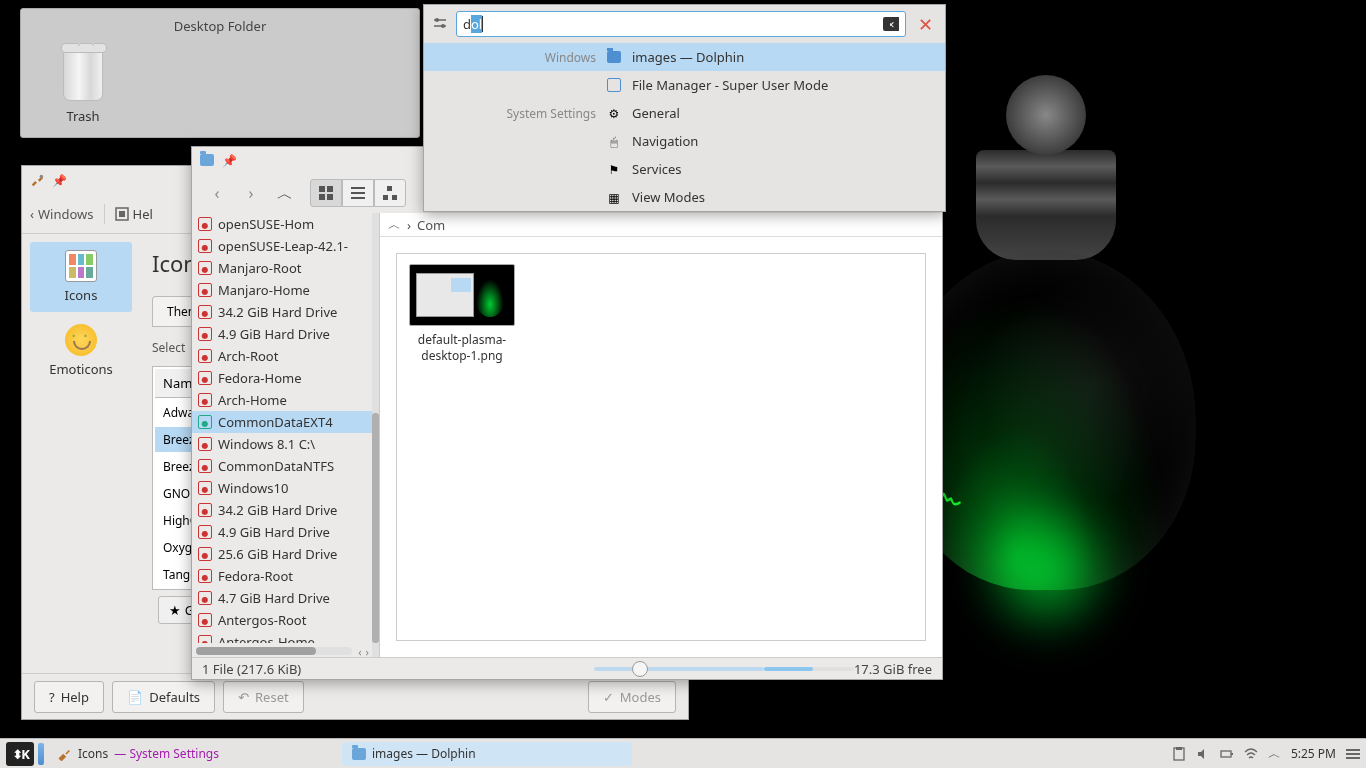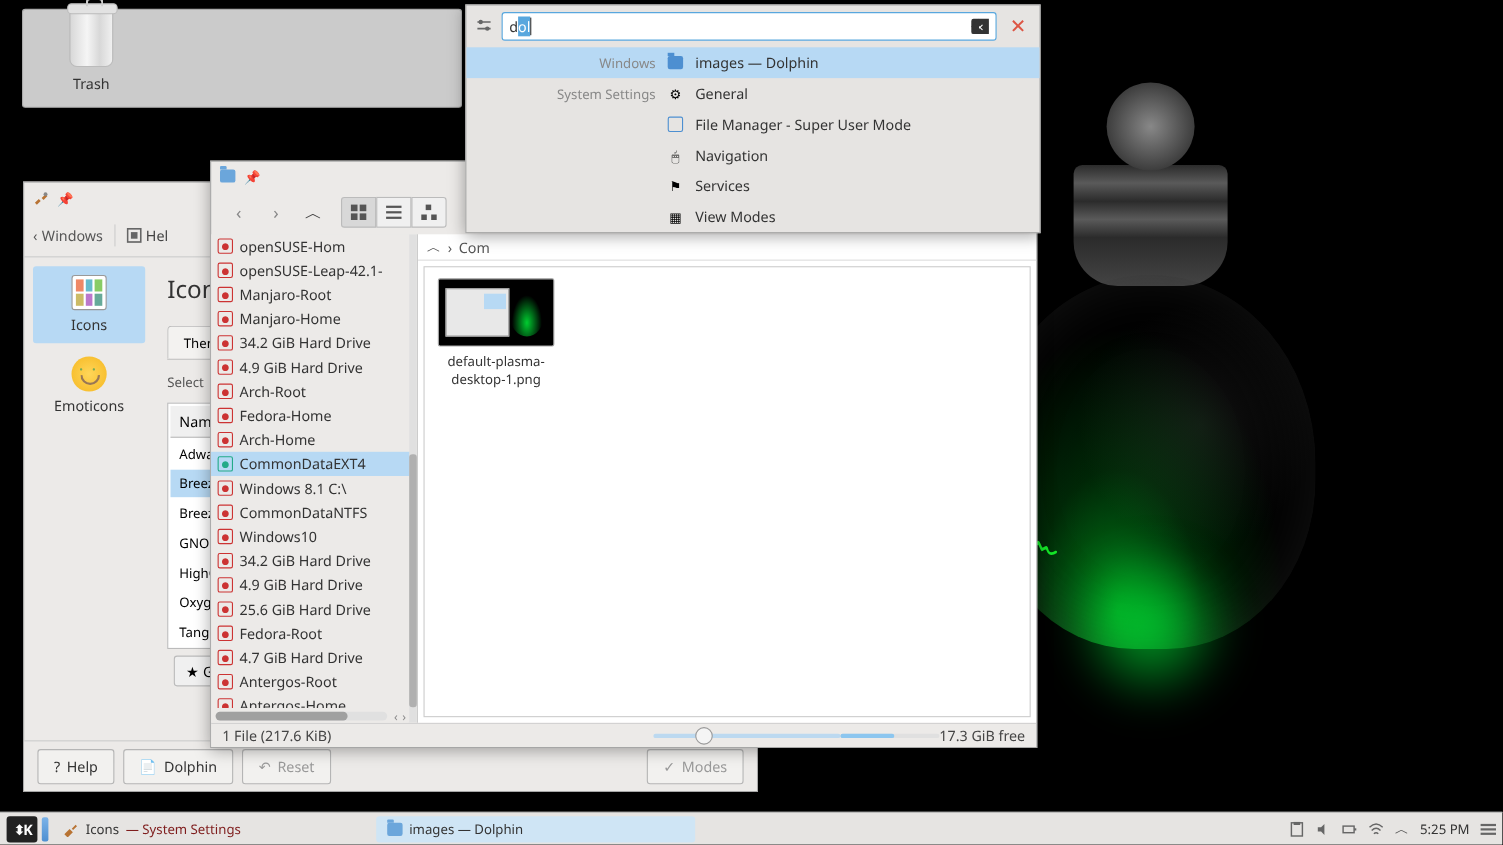--- a/index.html
+++ b/index.html
@@ -89,21 +89,21 @@
 .drive-icon.red { border-color:#c33; color:#c33; }
 .drive-icon.green { border-color:#2a8; color:#2a8; }
 .places-scroll-v { position:absolute; right:0; top:0; width:7px; height:100%; background:#e0e0e0; }
 .places-scroll-v .thumb { position:absolute; top:200px; width:7px; height:230px; background:#b0b0b0; border-radius:3px; }
 .places-scroll-h { position:absolute; bottom:0; left:0; right:8px; height:12px; background:#eceae8; display:flex; align-items:center; }
 .places-scroll-h .track { flex:1; margin:0 4px; height:8px; background:#e0e0e0; border-radius:4px; position:relative; }
 .places-scroll-h .thumb { position:absolute; left:0; width:120px; height:8px; background:#a0a0a0; border-radius:4px; }
 .places-scroll-h .arr { color:#888; font-size:11px; padding:0 2px; cursor:pointer; }
 .dolphin-main { flex:1; background:#fff; position:relative; display:flex; flex-direction:column; }
 .breadcrumb { height:24px; display:flex; align-items:center; padding:0 8px; gap:6px; color:#555; border-bottom:1px solid #ddd; font-size:12px; }
-.file-area { flex:1; padding:10px; background:#fff; border:1px solid #ccc; margin:5px; }
+.file-area { flex:1; padding:10px; background:#fff; border:1px solid #ccc; margin:16px; }
 .file-item { width:110px; text-align:center; }
 .thumb-box { width:106px; height:62px; border:1px solid #aaa; background:#000; position:relative; margin:0 auto 6px; border-radius:2px; overflow:hidden; }
 .thumb-box .mini-bulb { position:absolute; right:8px; top:10px; width:32px; height:42px; background:radial-gradient(ellipse at 50% 70%,rgba(0,255,60,0.8) 0%,transparent 60%); border-radius:50%; }
 .thumb-box .mini-win { position:absolute; left:6px; top:8px; width:58px; height:44px; background:#e8e8e8; border:1px solid #999; }
 .thumb-box .mini-win::before { content:""; position:absolute; right:2px; top:4px; width:20px; height:14px; background:#b7d9f4; }
 .file-label { font-size:12px; color:#333; line-height:1.35; word-break:break-word; }
 .dolphin-status { height:22px; display:flex; align-items:center; padding:0 10px; background:#eceae8; border-top:1px solid #ccc; font-size:12px; color:#444; }
 .zoom-slider { width:170px; height:4px; background:#bcd9f0; border-radius:2px; position:relative; }
 .zoom-slider .knob { position:absolute; left:38px; top:-6px; width:16px; height:16px; background:#f5f5f5; border:1px solid #999; border-radius:50%; }
 .free-bar { width:90px; height:4px; background:#e0e0e0; border-radius:2px; position:relative; }
@@ -130,21 +130,21 @@
 .folder-blue::before { content:""; position:absolute; top:-3px; left:0; width:6px; height:3px; background:#4d8fd1; }
 .cfg-icon { width:14px; height:14px; border:1.5px solid #4d8fd1; border-radius:2px; }
 
 
 .taskbar { position:absolute; left:0; right:0; bottom:0; height:30px; background:#e6e4e2; border-top:1px solid #b8b8b8; display:flex; align-items:center; padding:0 6px; gap:4px; }
 .app-launcher { width:28px; height:24px; background:#222; color:#fff; display:flex; align-items:center; justify-content:center; font-size:13px; font-weight:bold; border-radius:3px; cursor:pointer; letter-spacing:-2px; }
 .task { height:24px; padding:0 10px; display:flex; align-items:center; gap:6px; border-radius:3px; cursor:pointer; min-width:290px; }
 .task.active { background:#cfe5f5; }
 .task .t-icon { width:14px; height:14px; }
 .task .t-label { color:#333; font-size:12px; }
-.task .t-sub { color:#7f1d1d; }
+.task .t-sub { color:#a21caf; }
 .tray { margin-left:auto; display:flex; align-items:center; gap:10px; color:#555; }
 .tray-icon { width:14px; height:14px; cursor:pointer; }
 .clock { color:#333; font-size:12px; }
 .menu-dots { display:flex; flex-direction:column; gap:2px; cursor:pointer; }
 .menu-dots span { width:14px; height:2px; background:#666; }
 .strip { width:6px; height:22px; background:linear-gradient(180deg,#7cb3e8,#4d8fd1); border-radius:2px; }
 svg { display:block; }
 </style>
 </head>
 <body>
@@ -152,20 +152,21 @@
 <div class="wallpaper">
   <div class="bulb">
     <div class="bulb-cap"></div>
     <div class="bulb-glass"></div>
     <div class="bulb-glow"></div>
     <div class="chameleon">෴</div>
   </div>
 </div>
 
 <div class="desktop-folder">
+  <div class="df-title">Desktop Folder</div>
   <div class="df-icons">
     <div class="df-icon">
       <div class="trash"></div>
       <div>Trash</div>
     </div>
   </div>
 </div>
 
 <div class="settings-win">
   <div class="settings-titlebar">
@@ -251,21 +252,21 @@
       </div>
     </div>
   </div>
   <div class="settings-bottom">
     <div class="btn">
         <span>?</span>
         <span>Help</span>
       </div>
     <div class="btn">
         <span>📄</span>
-        <span>Dolphin</span>
+        <span>Defaults</span>
       </div>
     <div class="btn disabled">
         <span>↶</span>
         <span>Reset</span>
       </div>
     <div class="spacer"></div>
     <div class="btn disabled">
         <span>✓</span>
         <span>Modes</span>
       </div>
@@ -451,30 +452,30 @@
   </div>
   <div class="kr-results" id="kr-results">
       <div class="kr-row hl">
         <div class="kr-cat">Windows</div>
         <div class="kr-icon">
           <div class="folder-blue"></div>
         </div>
         <div class="kr-label">images — Dolphin</div>
       </div>
       <div class="kr-row">
+        <div class="kr-cat"></div>
+        <div class="kr-icon">
+          <div class="cfg-icon"></div>
+        </div>
+        <div class="kr-label">File Manager - Super User Mode</div>
+      </div>
+      <div class="kr-row">
         <div class="kr-cat">System Settings</div>
         <div class="kr-icon">⚙</div>
         <div class="kr-label">General</div>
-      </div>
-      <div class="kr-row">
-        <div class="kr-cat"></div>
-        <div class="kr-icon">
-          <div class="cfg-icon"></div>
-        </div>
-        <div class="kr-label">File Manager - Super User Mode</div>
       </div>
       <div class="kr-row">
         <div class="kr-cat"></div>
         <div class="kr-icon">🖱</div>
         <div class="kr-label">Navigation</div>
       </div>
       <div class="kr-row">
         <div class="kr-cat"></div>
         <div class="kr-icon">⚑</div>
         <div class="kr-label">Services</div>

